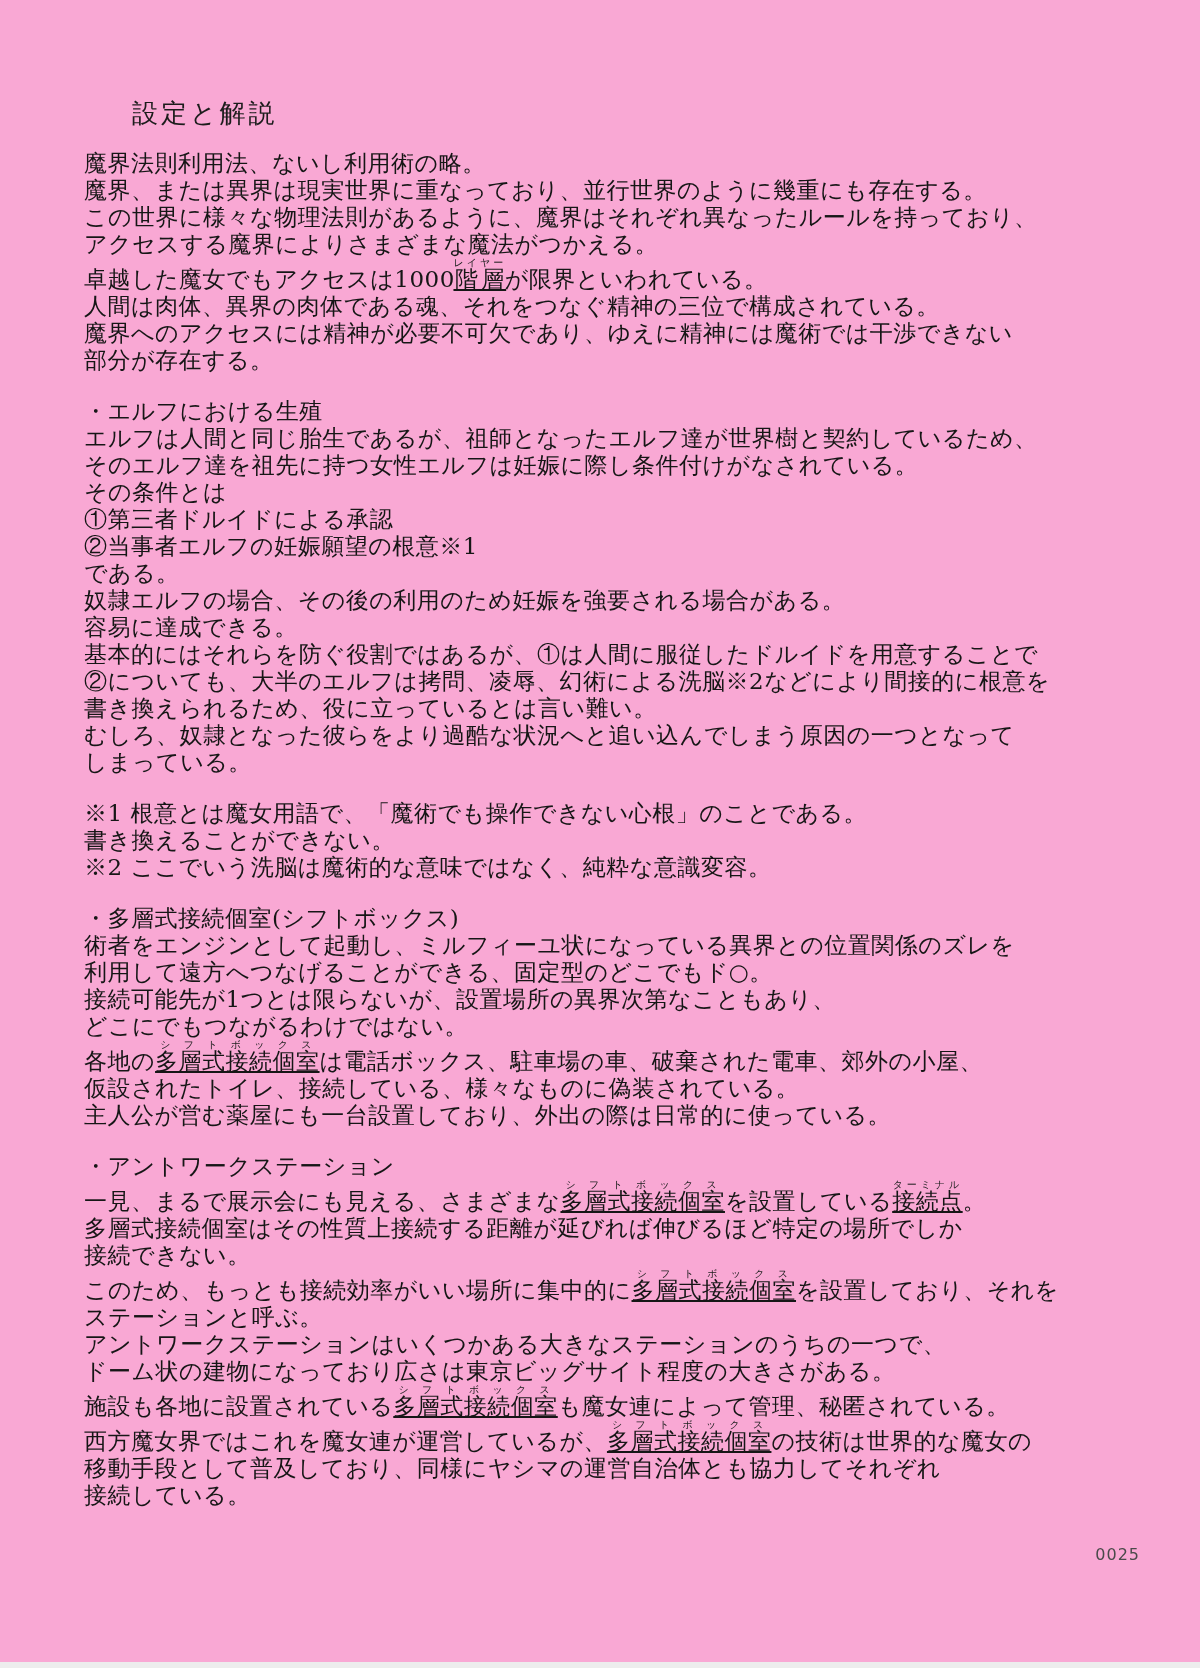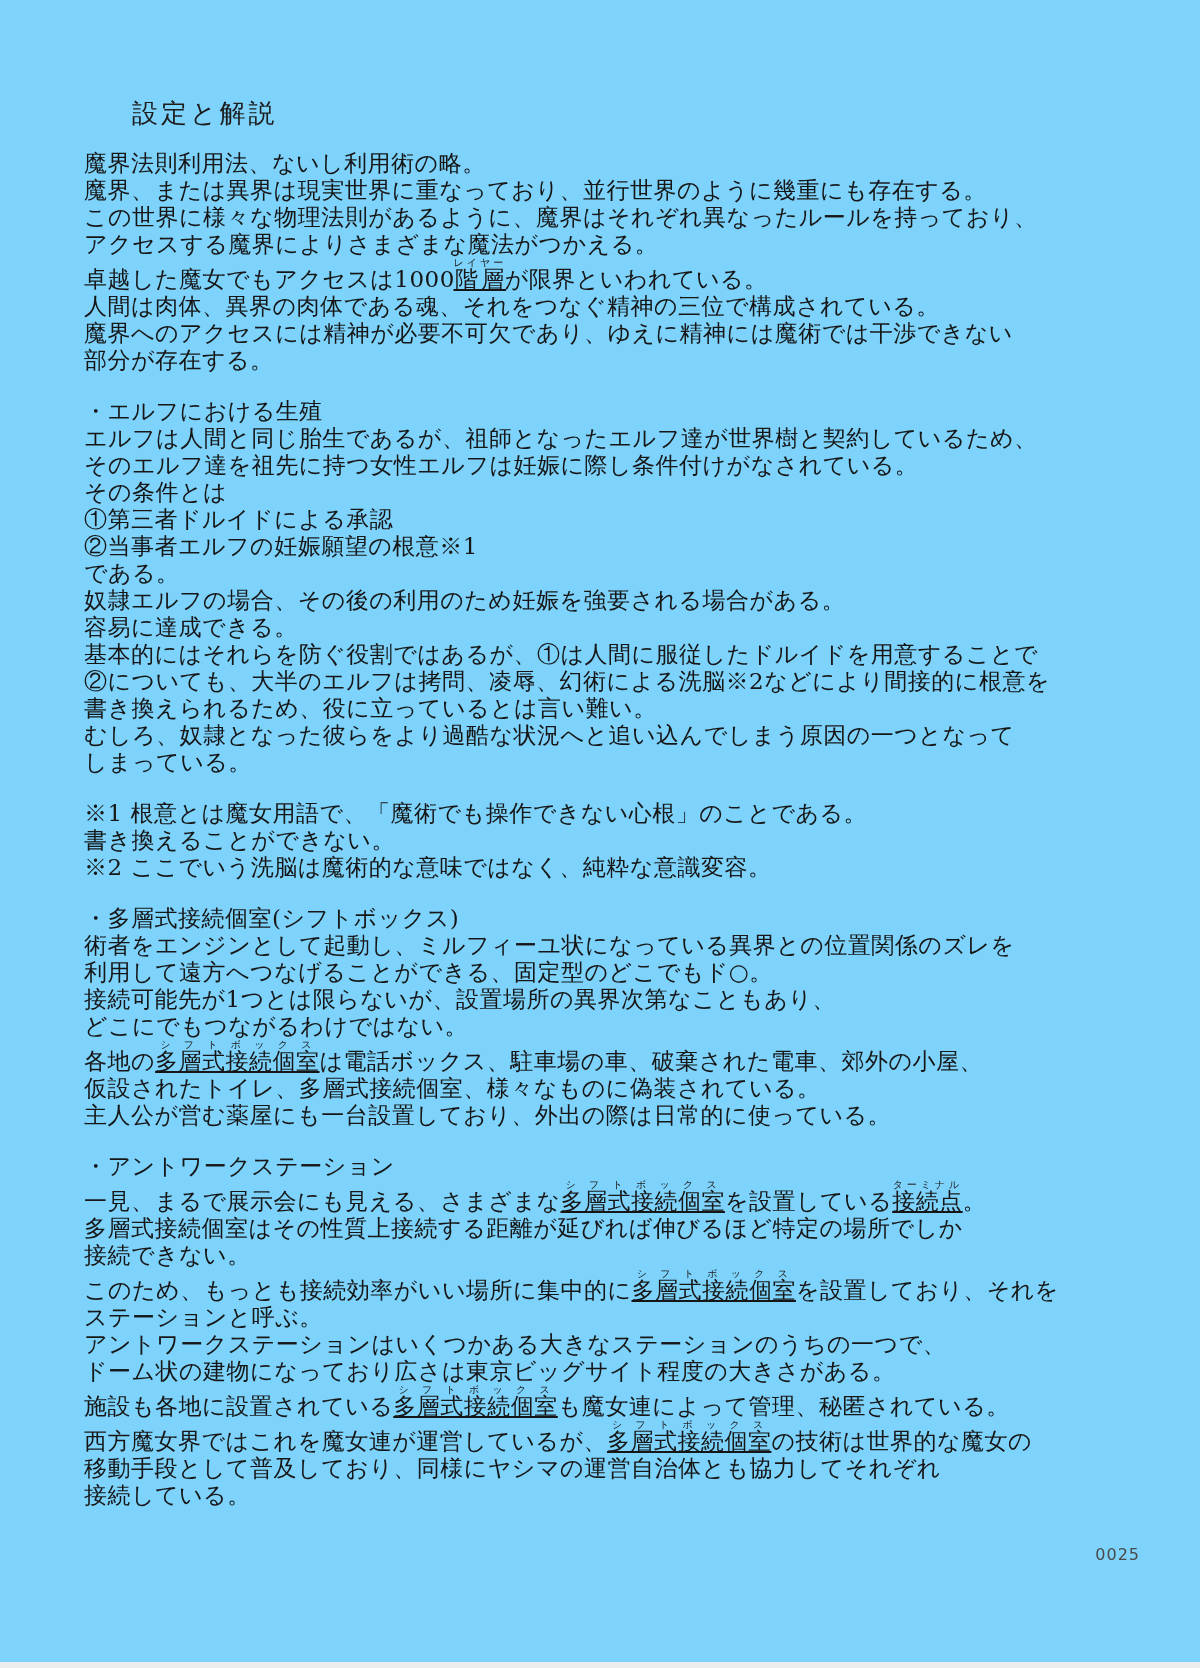--- a/index.html
+++ b/index.html
@@ -4,21 +4,21 @@
 <style>
   html, body {
     margin: 0;
     padding: 0;
     background: #ffffff;
   }
   .page {
     position: relative;
     width: 1200px;
     height: 1668px;
-    background: #7dd3fc;
+    background: #f9a8d4;
     overflow: hidden;
     color: #161616;
   }
   .doc-title {
     position: absolute;
     left: 132px;
     top: 96px;
     margin: 0;
     font-family: "Liberation Sans", "DejaVu Sans", sans-serif;
     font-size: 26px;
@@ -109,21 +109,21 @@
         <p class="line">書き換えることができない。</p>
         <p class="line">※2 ここでいう洗脳は魔術的な意味ではなく、純粋な意識変容。</p>
       </div>
       <div class="section">
         <p class="line">・多層式接続個室(シフトボックス)</p>
         <p class="line">術者をエンジンとして起動し、ミルフィーユ状になっている異界との位置関係のズレを</p>
         <p class="line">利用して遠方へつなげることができる、固定型のどこでもド○。</p>
         <p class="line">接続可能先が1つとは限らないが、設置場所の異界次第なこともあり、</p>
         <p class="line">どこにでもつながるわけではない。</p>
         <p class="line">各地の<ruby>多層式接続個室<rt>シフトボックス</rt></ruby>は電話ボックス、駐車場の車、破棄された電車、郊外の小屋、</p>
-        <p class="line">仮設されたトイレ、多層式接続個室、様々なものに偽装されている。</p>
+        <p class="line">仮設されたトイレ、接続している、様々なものに偽装されている。</p>
         <p class="line">主人公が営む薬屋にも一台設置しており、外出の際は日常的に使っている。</p>
       </div>
       <div class="section">
         <p class="line">・アントワークステーション</p>
         <p class="line">一見、まるで展示会にも見える、さまざまな<ruby>多層式接続個室<rt>シフトボックス</rt></ruby>を設置している<ruby>接続点<rt>ターミナル</rt></ruby>。</p>
         <p class="line">多層式接続個室はその性質上接続する距離が延びれば伸びるほど特定の場所でしか</p>
         <p class="line">接続できない。</p>
         <p class="line">このため、もっとも接続効率がいい場所に集中的に<ruby>多層式接続個室<rt>シフトボックス</rt></ruby>を設置しており、それを</p>
         <p class="line">ステーションと呼ぶ。</p>
         <p class="line">アントワークステーションはいくつかある大きなステーションのうちの一つで、</p>

